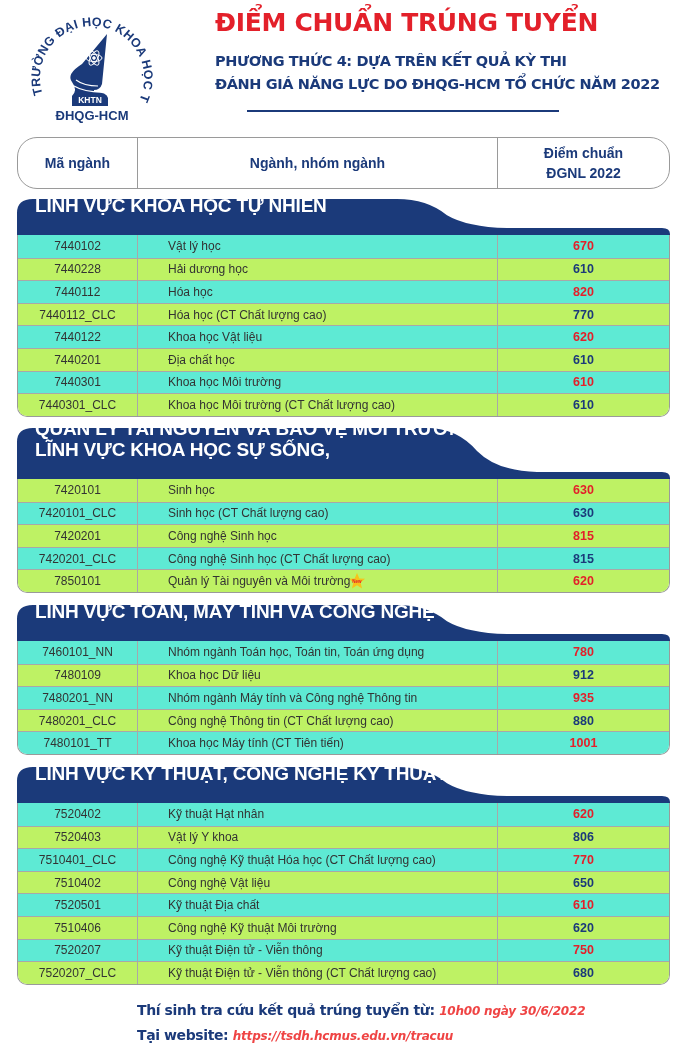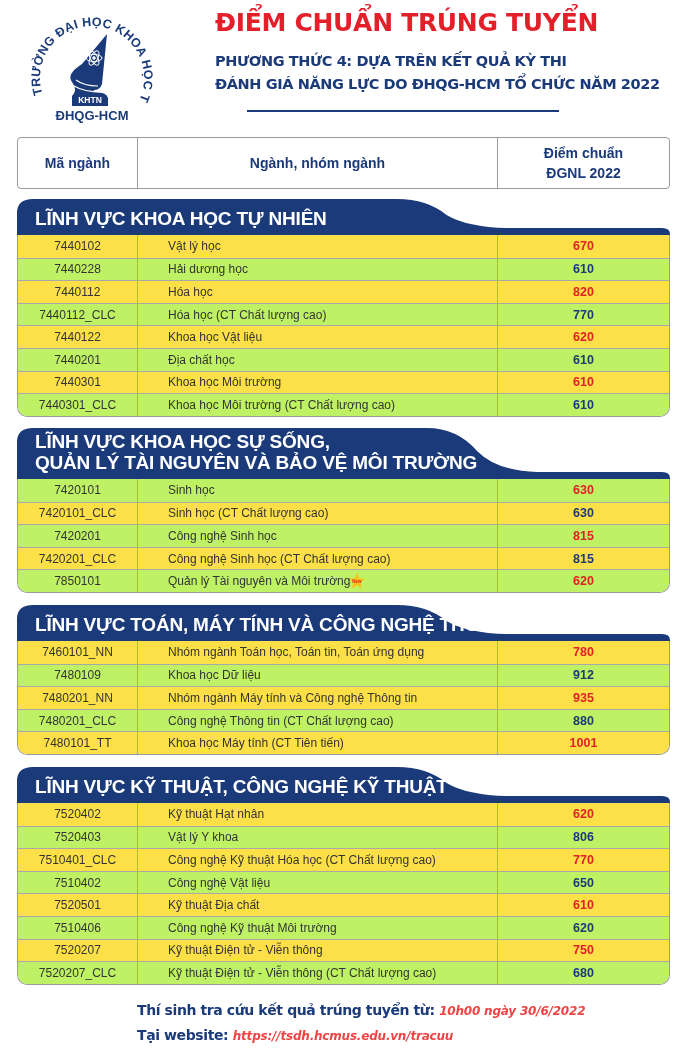--- a/index.html
+++ b/index.html
@@ -6,36 +6,36 @@
   html, body { width: 684px; height: 1050px; background: #ffffff; overflow: hidden; }
   body { font-family: "Liberation Sans", sans-serif; color: #222; position: relative; }
 
   .header { position: absolute; left: 0; top: 0; width: 684px; height: 130px; }
   .logo { position: absolute; left: 22px; top: 6px; width: 140px; height: 118px; }
   .title-block { position: absolute; left: 215px; top: 6px; width: 460px; }
   .main-title { font-family: "DejaVu Sans", sans-serif; font-weight: bold; color: #e3202a; font-size: 25px; letter-spacing: -0.3px; line-height: 34px; }
   .sub-title { font-family: "DejaVu Sans", sans-serif; font-weight: bold; color: #1b3a7a; font-size: 14.5px; line-height: 23px; margin-top: 10px; white-space: nowrap; letter-spacing: -0.4px; }
   .title-rule { width: 312px; height: 2px; background: #1b3a7a; margin: 14px 0 0 32px; }
 
-  .col-header { position: absolute; left: 17px; top: 137px; width: 653px; height: 52px; border: 1.5px solid #9a9a9a; border-radius: 4px; display: flex; background: #fff; }
+  .col-header { position: absolute; left: 17px; top: 137px; width: 653px; height: 52px; border: 1.5px solid #9a9a9a; border-radius: 20px; display: flex; background: #fff; }
   .col-header div { display: flex; align-items: center; justify-content: center; text-align: center; color: #1b3a7a; font-weight: bold; font-size: 14px; line-height: 20px; }
   .ch-code { width: 120px; border-right: 1.5px solid #9a9a9a; }
   .ch-name { width: 360px; border-right: 1.5px solid #9a9a9a; }
   .ch-score { flex: 1; }
 
   .section { position: absolute; left: 17px; width: 653px; }
   .sec-head { position: relative; height: 36px; }
   .sec-head.two { height: 51px; }
   .sec-head svg { position: absolute; left: 0; top: 0; width: 653px; height: 100%; }
-  .sec-title { position: absolute; left: 18px; bottom: 6px; color: #fff; font-weight: bold; font-size: 19px; line-height: 21px; letter-spacing: -0.2px; }
+  .sec-title { position: absolute; left: 18px; bottom: 19px; color: #fff; font-weight: bold; font-size: 19px; line-height: 21px; letter-spacing: -0.2px; }
 
   .rows { border: 1.5px solid #9a9a9a; border-top: none; border-radius: 0 0 10px 10px; overflow: hidden; }
   .row { display: flex; height: 22.6px; border-top: 1.5px solid #a8a8a8; font-size: 12px; }
   .row:first-child { border-top: none; }
-  .row.gray { background: #fde047; }
+  .row.gray { background: #5eead4; }
   .row.white { background: #bef264; }
   .cell-code { width: 120px; border-right: 1.5px solid #a8a8a8; display: flex; align-items: center; justify-content: center; color: #333; font-family: "Liberation Sans Narrow", "Liberation Sans", sans-serif; }
   .cell-name { width: 360px; border-right: 1.5px solid #a8a8a8; display: flex; align-items: center; padding-left: 30px; color: #333; position: relative; }
   .cell-score { flex: 1; display: flex; align-items: center; justify-content: center; font-weight: bold; font-size: 12.5px; }
   .score-red { color: #e3202a; }
   .score-blue { color: #1b3a7a; }
   .new-star { position: absolute; left: 210px; top: 2px; width: 18px; height: 18px; }
 
   .footer { position: absolute; left: 137px; top: 998px; width: 540px; }
   .foot-line { font-family: "DejaVu Sans", sans-serif; font-size: 14px; font-weight: bold; color: #1b3a7a; line-height: 24px; white-space: nowrap; letter-spacing: -0.4px; }
@@ -150,22 +150,22 @@
           <div class="cell-score score-blue">610</div>
         </div>
       </div>
     </div>
     <div class="section" style="top: 428px;">
       <div class="sec-head two">
         <svg viewBox="0 0 653 51" preserveAspectRatio="none">
           <path d="M 0 51 L 0 14 Q 0 0 16 0 L 410 0 Q 440 0 460 22.95 Q 480 43 520 44 L 645 44 Q 653 44 653 50 L 653 51 Z" fill="#1b3a7a"></path>
         </svg>
         <div class="sec-title">
+          <div>QUẢN LÝ TÀI NGUYÊN VÀ BẢO VỆ MÔI TRƯỜNG</div>
           <div>LĨNH VỰC KHOA HỌC SỰ SỐNG,</div>
-          <div>QUẢN LÝ TÀI NGUYÊN VÀ BẢO VỆ MÔI TRƯỜNG</div>
         </div>
       </div>
       <div class="rows">
         <div class="row white">
           <div class="cell-code">7420101</div>
           <div class="cell-name">
             <span>Sinh học</span>
           </div>
           <div class="cell-score score-red">630</div>
         </div>

